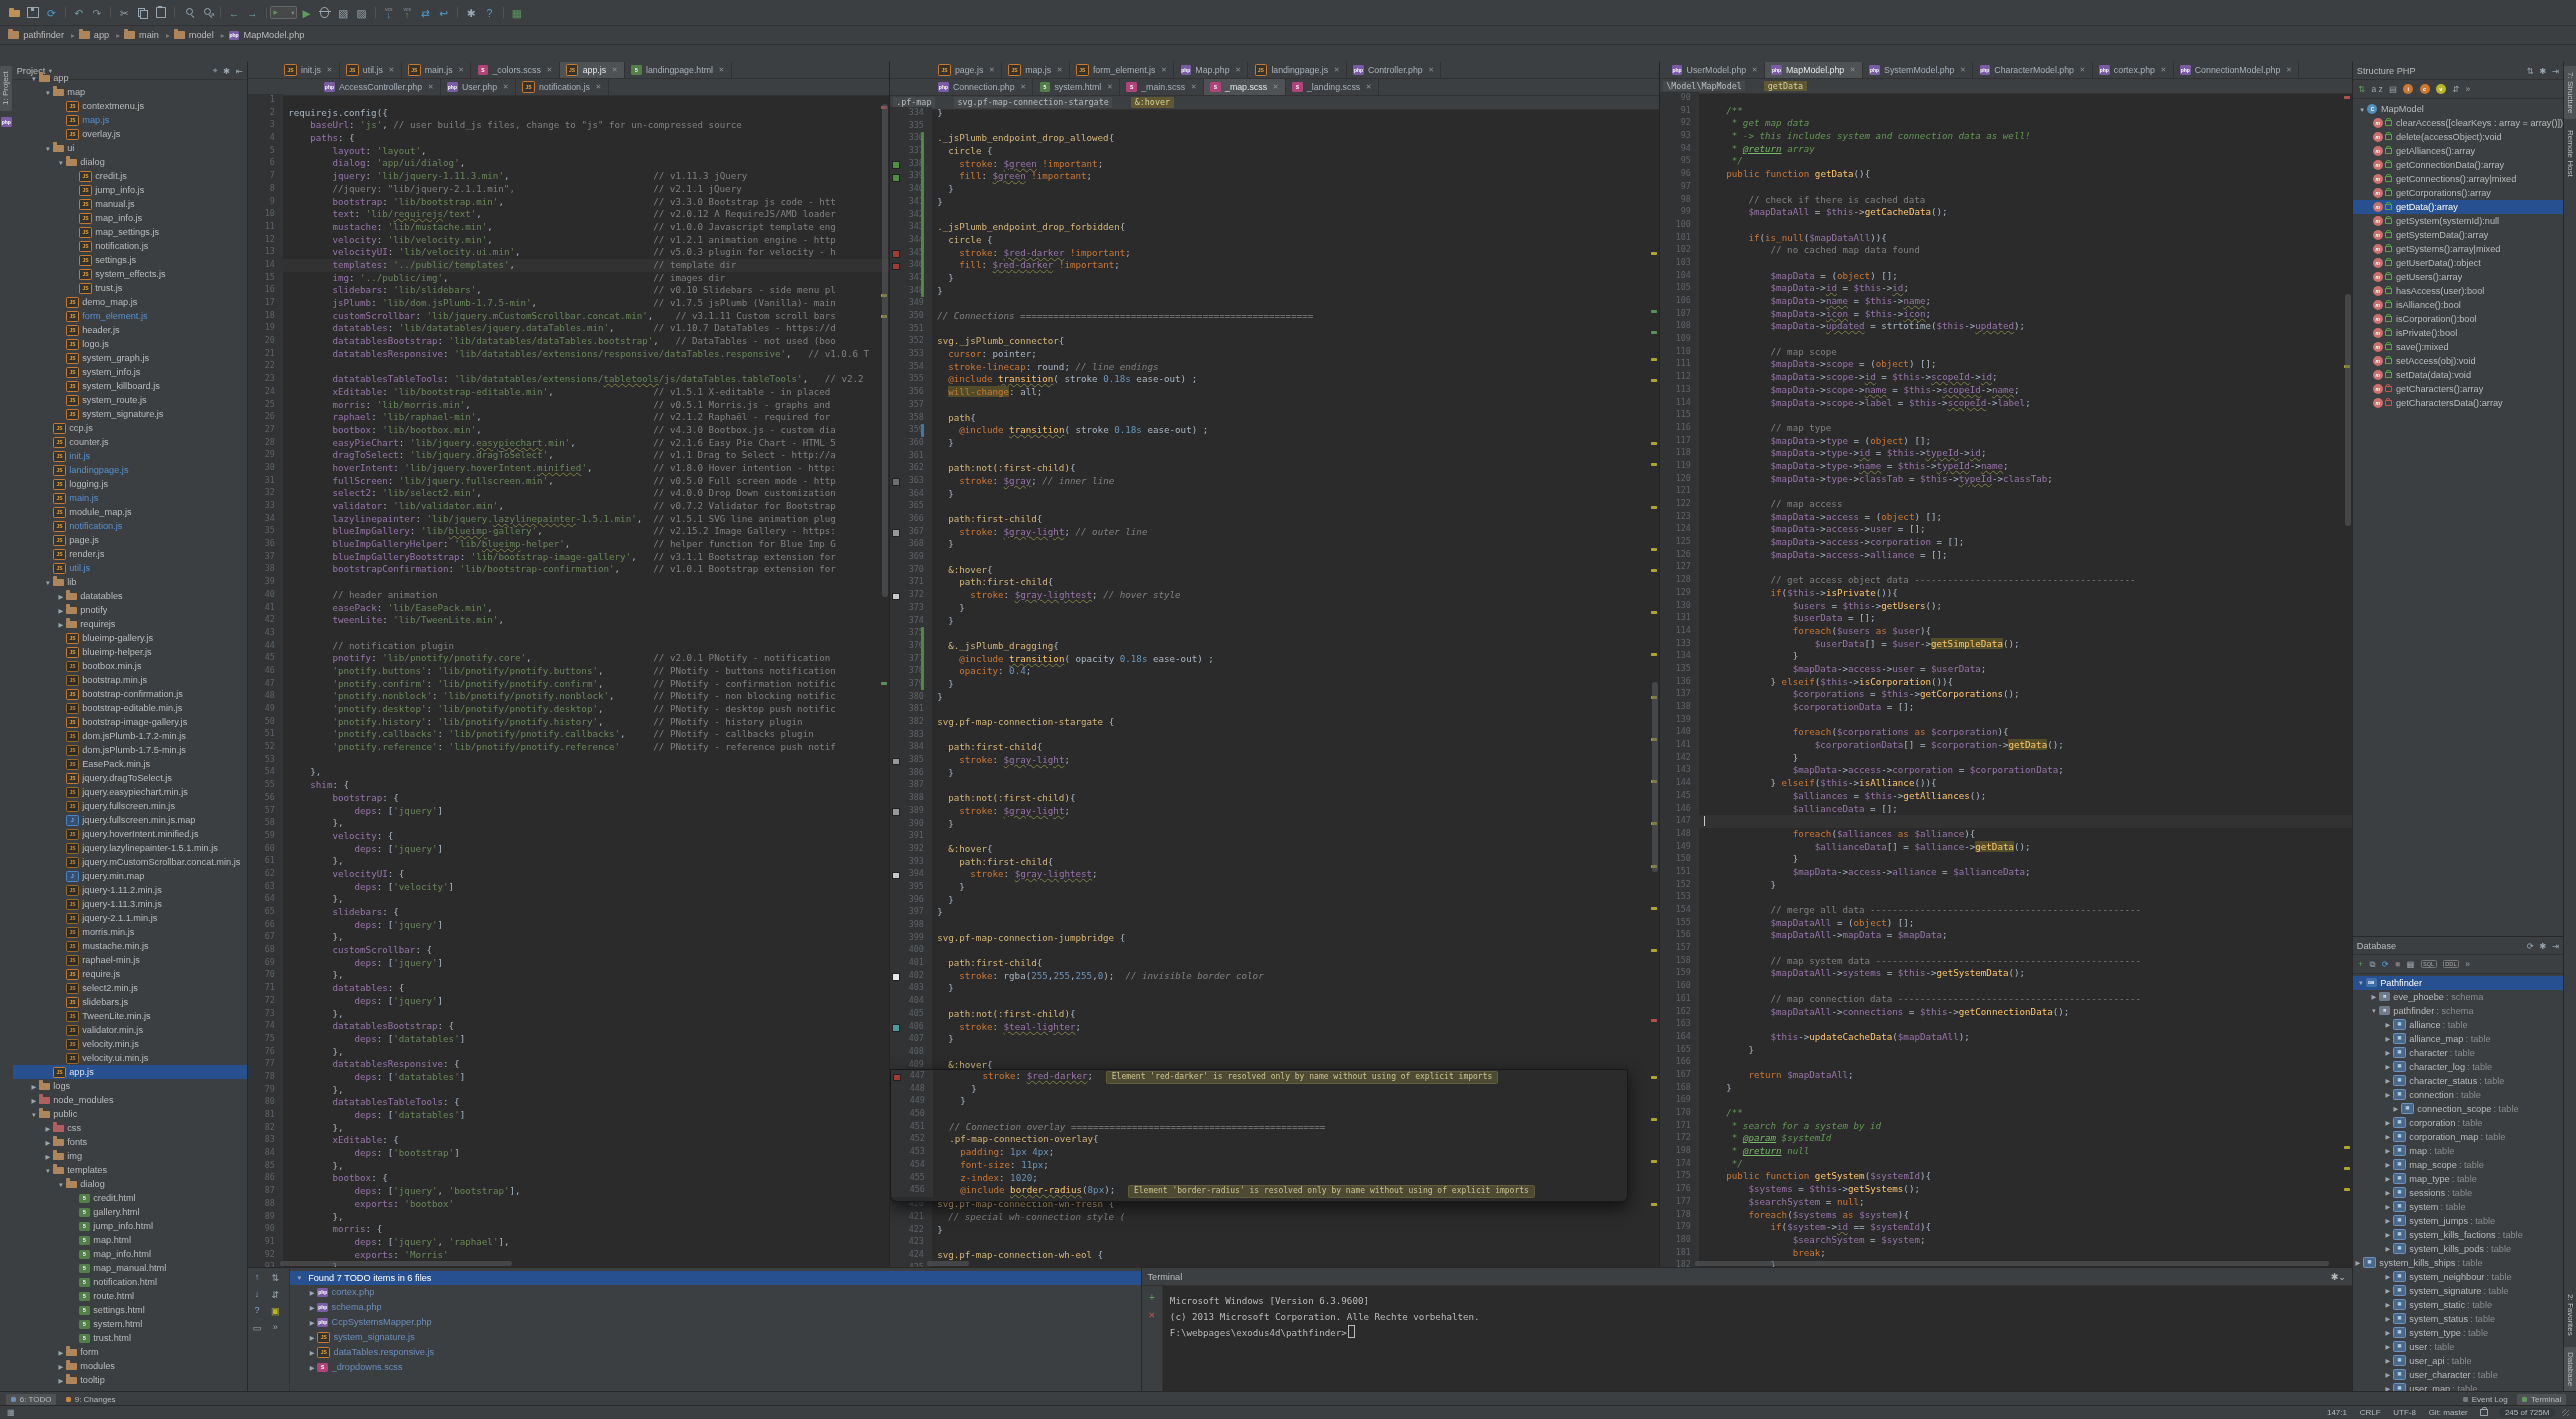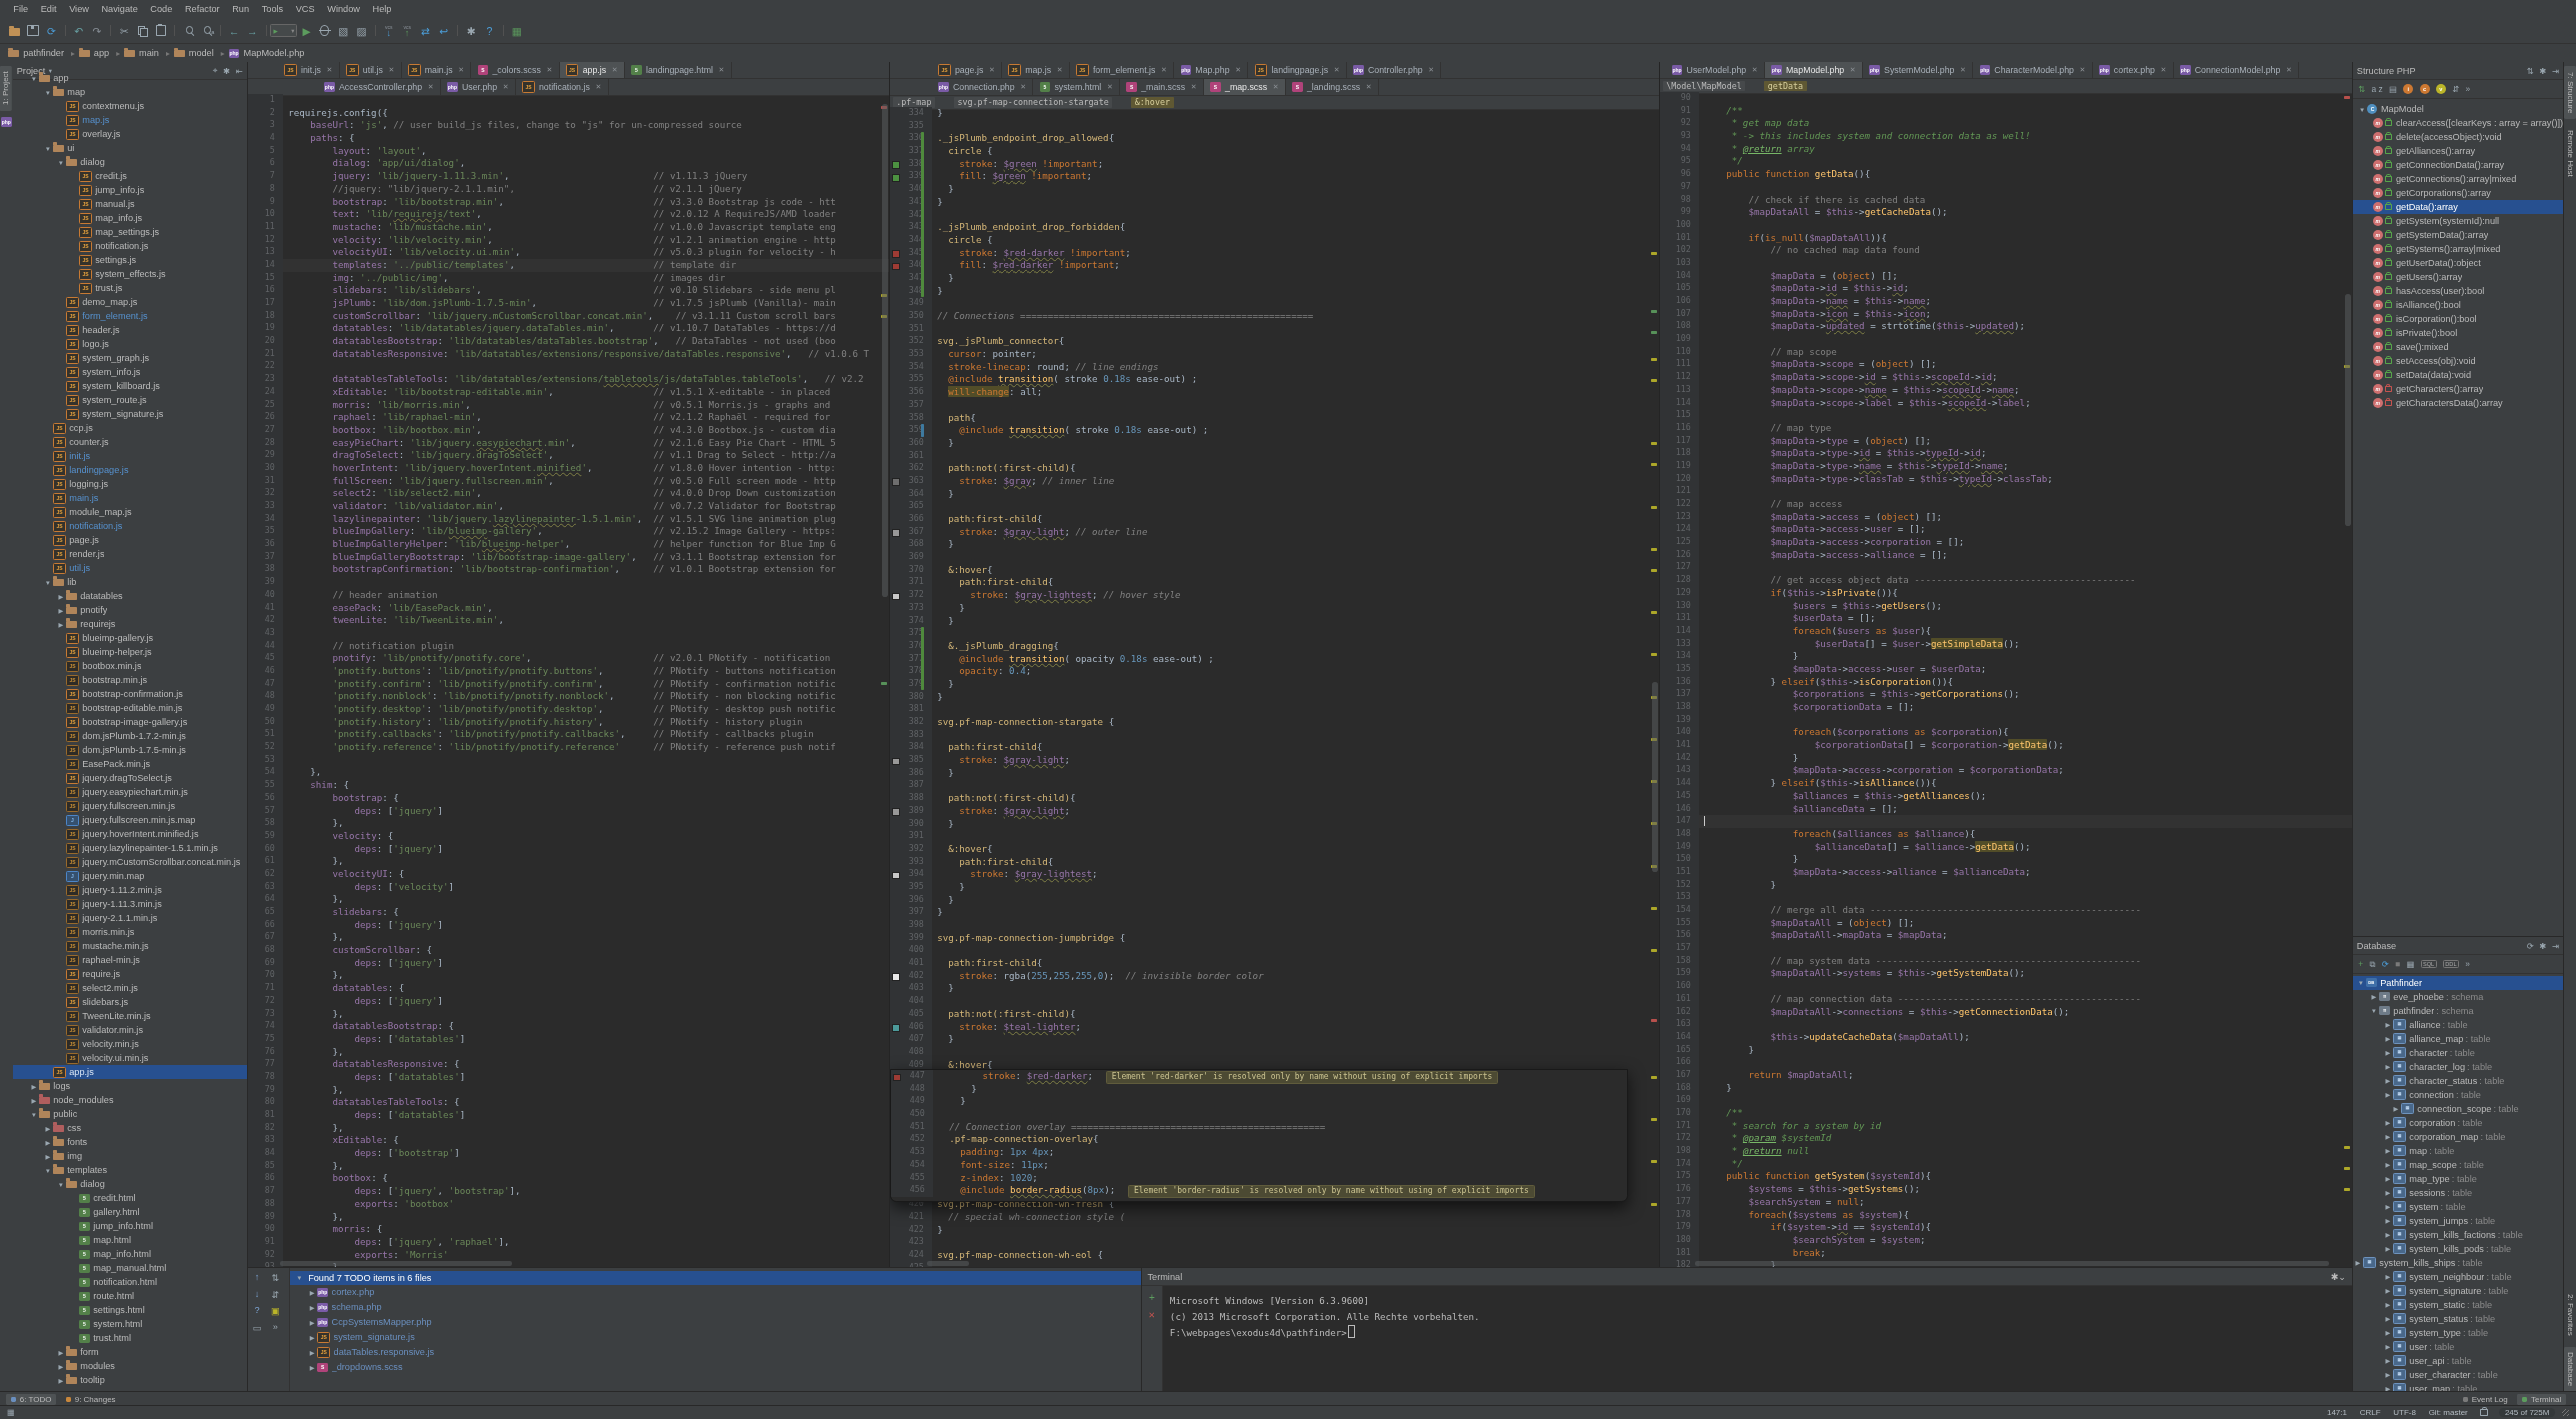--- a/index.html
+++ b/index.html
@@ -136,33 +136,20 @@
   .lockic{display:inline-block;width:5.6px;height:5px;border:0.7px solid #9AA7B0;border-radius:0.7px;position:relative;margin-left:12.7px}
   .lockic:before{content:"";position:absolute;left:0.7px;top:-2.8px;width:2.8px;height:2.1px;border:0.7px solid #9AA7B0;border-bottom:none;border-radius:2.1px 2.1px 0 0}
   .mem{background:#34383A;border-radius:5.6px;padding:0 5.6px;margin-left:11.3px}
   .grip{display:inline-block;width:7px;height:7px;margin-left:7px;background:
     repeating-linear-gradient(135deg,#777 0 0.7px,transparent 0.7px 2.8px)}
 </style>
 </head>
 <body>
 
 <div id="app">
-  <div id="menubar">
-      <span class="mi">File</span>
-      <span class="mi">Edit</span>
-      <span class="mi">View</span>
-      <span class="mi">Navigate</span>
-      <span class="mi">Code</span>
-      <span class="mi">Refactor</span>
-      <span class="mi">Run</span>
-      <span class="mi">Tools</span>
-      <span class="mi">VCS</span>
-      <span class="mi">Window</span>
-      <span class="mi">Help</span>
-    </div>
   <div id="toolbar">
       <span class="ic">
         <span class="icfolder"></span>
       </span>
       <span class="ic">
         <span class="icfloppy"></span>
       </span>
       <span class="ic" style="color: rgb(76, 158, 217);">⟳</span>
       <span class="icsep"></span>
       <span class="ic" style="color: rgb(106, 165, 168);">↶</span>

